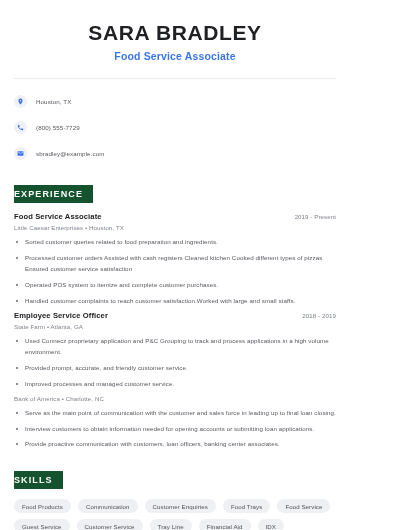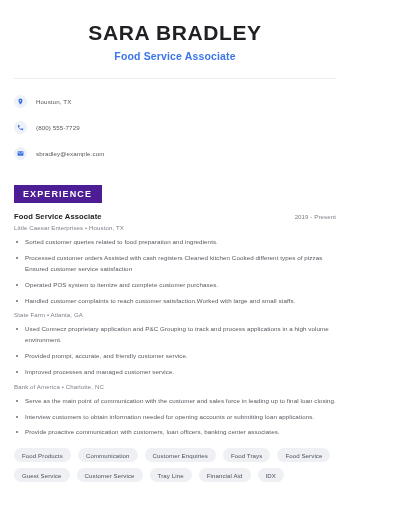--- a/index.html
+++ b/index.html
@@ -73,26 +73,26 @@
   .contact-icon svg { display: block; }
   .contact-text {
     font-size: 6.2px;
     color: #53575c;
     letter-spacing: 0.1px;
   }
 
   
   .section-badge {
     display: inline-block;
-    background: #4c1d95;
+    background: #14532d;
     color: #ffffff;
     font-size: 9px;
     font-weight: bold;
     letter-spacing: 1.1px;
-    padding: 4px 10px 4px 9px;
+    padding: 4px 10px 4px 0;
     margin-top: 16px;
   }
 
   
   .experience {
     margin-top: 9px;
   }
   .job {
     margin-bottom: 2px;
   }
@@ -220,40 +220,45 @@
       <div class="job-meta">Little Caesar Enterprises  •  Houston, TX</div>
       <ul class="bullets">
         <li>Sorted customer queries related to food preparation and ingredients.</li>
         <li>Processed customer orders Assisted with cash registers Cleaned kitchen Cooked different types of pizzas Ensured customer service satisfaction</li>
         <li>Operated POS system to itemize and complete customer purchases.</li>
         <li>Handled customer complaints to reach customer satisfaction.Worked with large and small staffs.</li>
       </ul>
     </div>
 
     <div class="job">
+      <div class="job-head">
+        <span class="job-role">Employee Service Officer</span>
+        <span class="job-dates">2018 - 2019</span>
+      </div>
       <div class="job-meta">State Farm  •  Atlanta, GA</div>
       <ul class="bullets">
         <li>Used Connecz proprietary application and P&amp;C Grouping to track and process applications in a high volume environment.</li>
         <li>Provided prompt, accurate, and friendly customer service.</li>
         <li>Improved processes and managed customer service.</li>
       </ul>
     </div>
 
     <div class="job">
       <div class="job-meta">Bank of America  •  Charlotte, NC</div>
       <ul class="bullets">
         <li>Serve as the main point of communication with the customer and sales force in leading up to final loan closing.</li>
         <li>Interview customers to obtain information needed for opening accounts or submitting loan applications.</li>
         <li>Provide proactive communication with customers, loan officers, banking center associates.</li>
       </ul>
     </div>
 
   </div>
 
   
+  <div class="section-badge">SKILLS</div>
 
   <div class="skills-wrap">
     <span class="skill-tag">Food Products</span>
     <span class="skill-tag">Communication</span>
     <span class="skill-tag">Customer Enquiries</span>
     <span class="skill-tag">Food Trays</span>
     <span class="skill-tag">Food Service</span>
     <span class="skill-tag">Guest Service</span>
     <span class="skill-tag">Customer Service</span>
     <span class="skill-tag">Tray Line</span>

